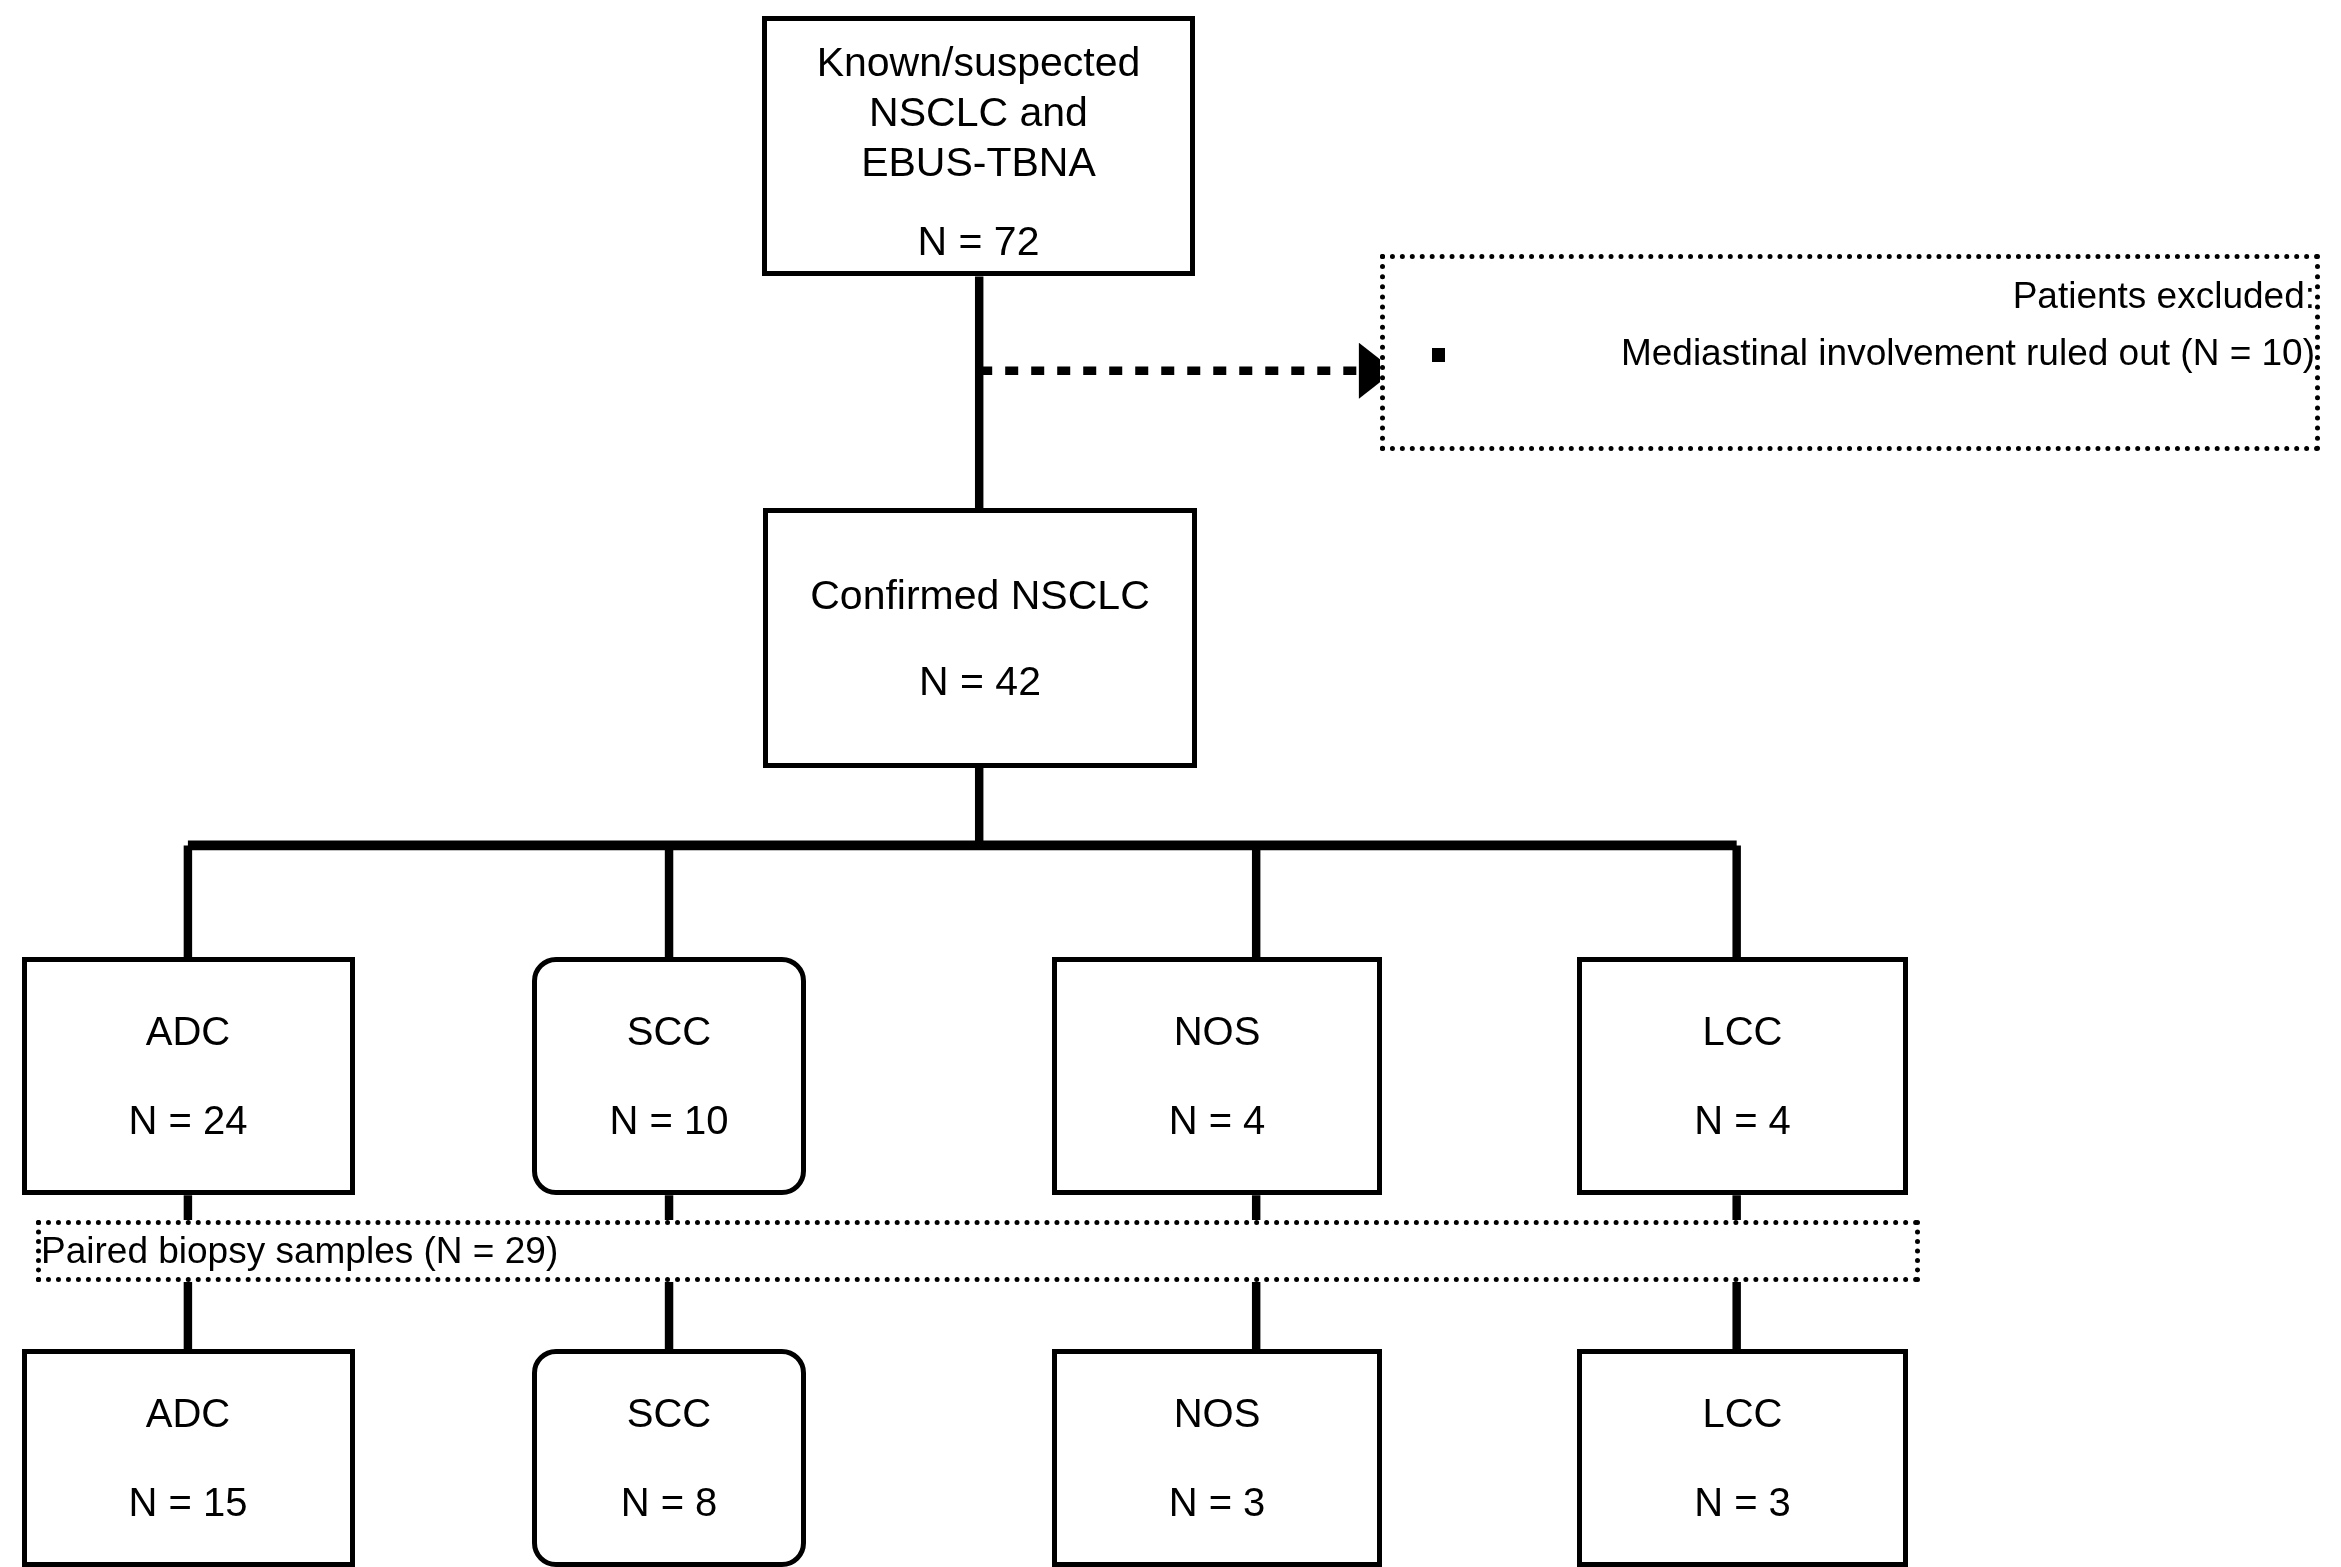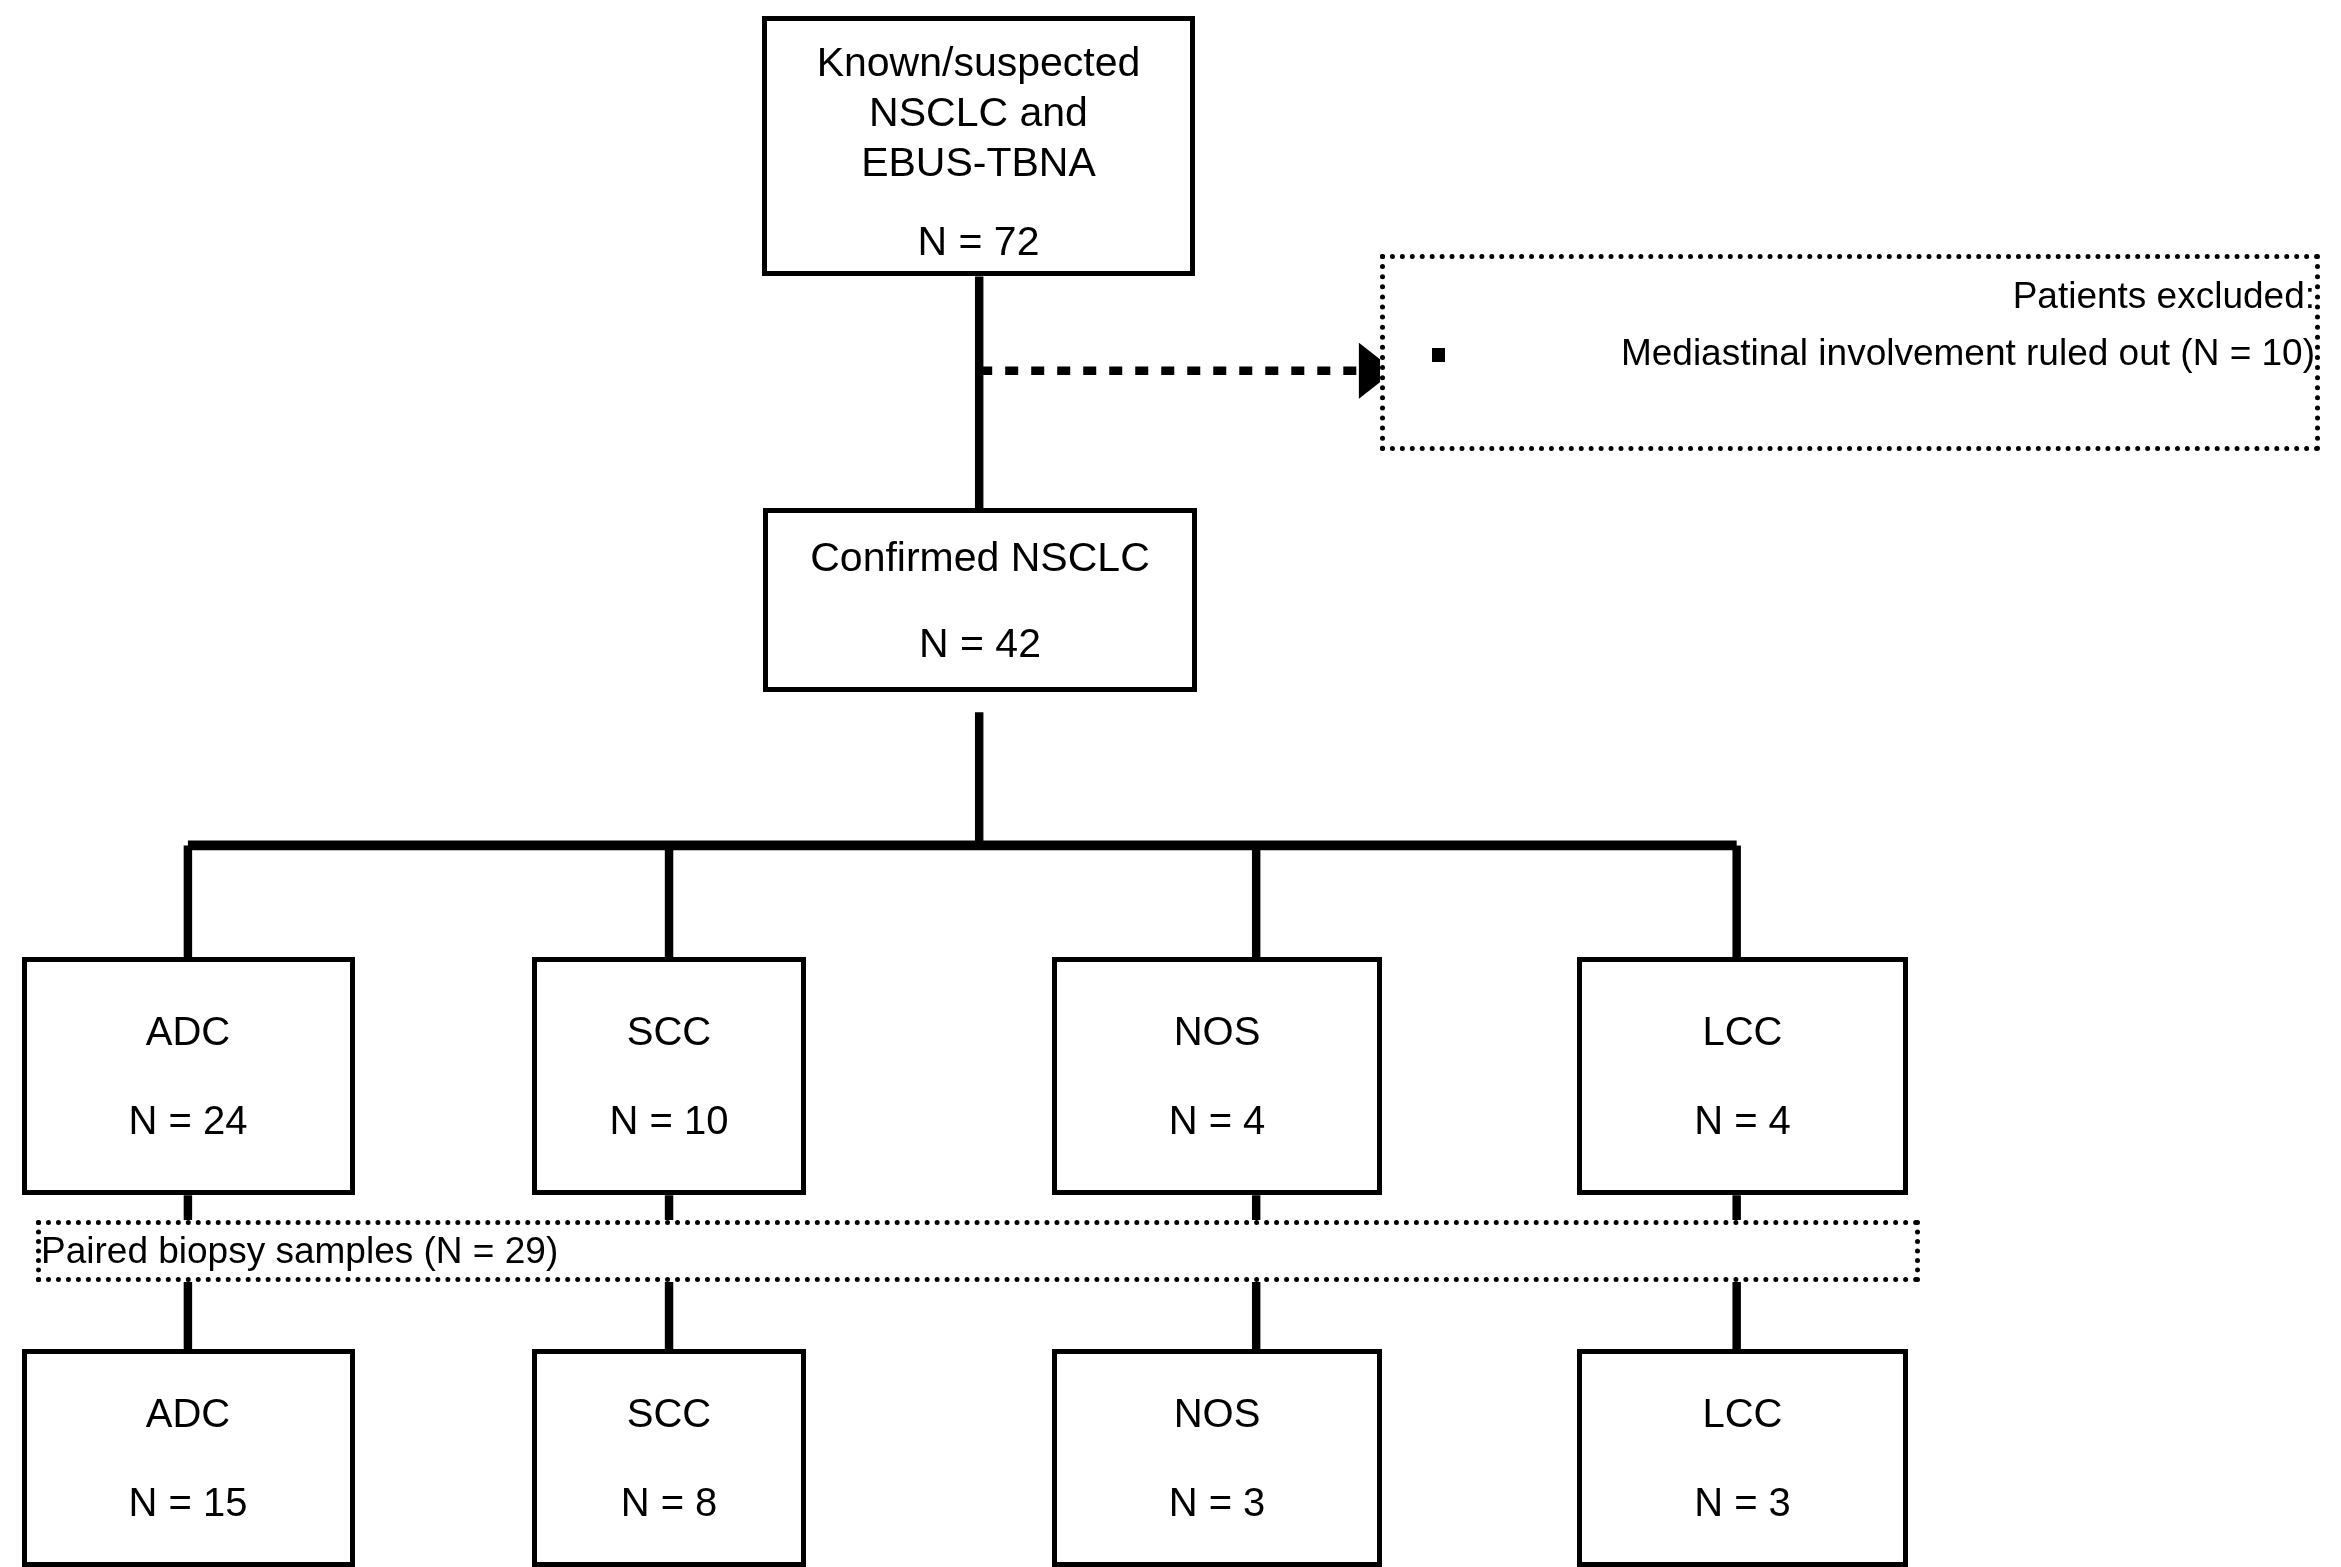--- a/index.html
+++ b/index.html
@@ -42,21 +42,21 @@
   #node-top {
     left: 762px; top: 16.3px; width: 433px; height: 260px;
     font-size: 41px;
     justify-content: flex-start;
     padding-top: 15.6px;
   }
   #node-top .count { margin-top: 29px; }
 
   
   #node-confirmed {
-    left: 763px; top: 508px; width: 434px; height: 184px;
+    left: 763px; top: 508px; width: 434px; height: 260px;
     font-size: 41px;
   }
   #node-confirmed .count { margin-top: 36px; }
 
   
   #node-excluded {
     position: absolute;
     left: 1380px; top: 254px; width: 940px; height: 197px;
     box-sizing: border-box;
     border: 5.9px dotted #000000;
@@ -109,21 +109,21 @@
   
   .leaf {
     font-size: 40px;
   }
   .leaf .count { margin-top: 40px; }
 
   .rowA { top: 957px; height: 238px; }
   .rowB { top: 1349px; height: 218px; }
 
   .col0 { left: 21.5px;   width: 333px; }
-  .col1 { left: 532px;  width: 274px; }
+  .col1 { left: 532px;  width: 274px; border-radius: 24px; }
   .col2 { left: 1052px; width: 330px; }
   .col3 { left: 1577px; width: 331px; }
 
   #svg-links {
     position: absolute;
     left: 0; top: 0;
     width: 2342px; height: 1568px;
     z-index: 1;
     pointer-events: none;
   }

